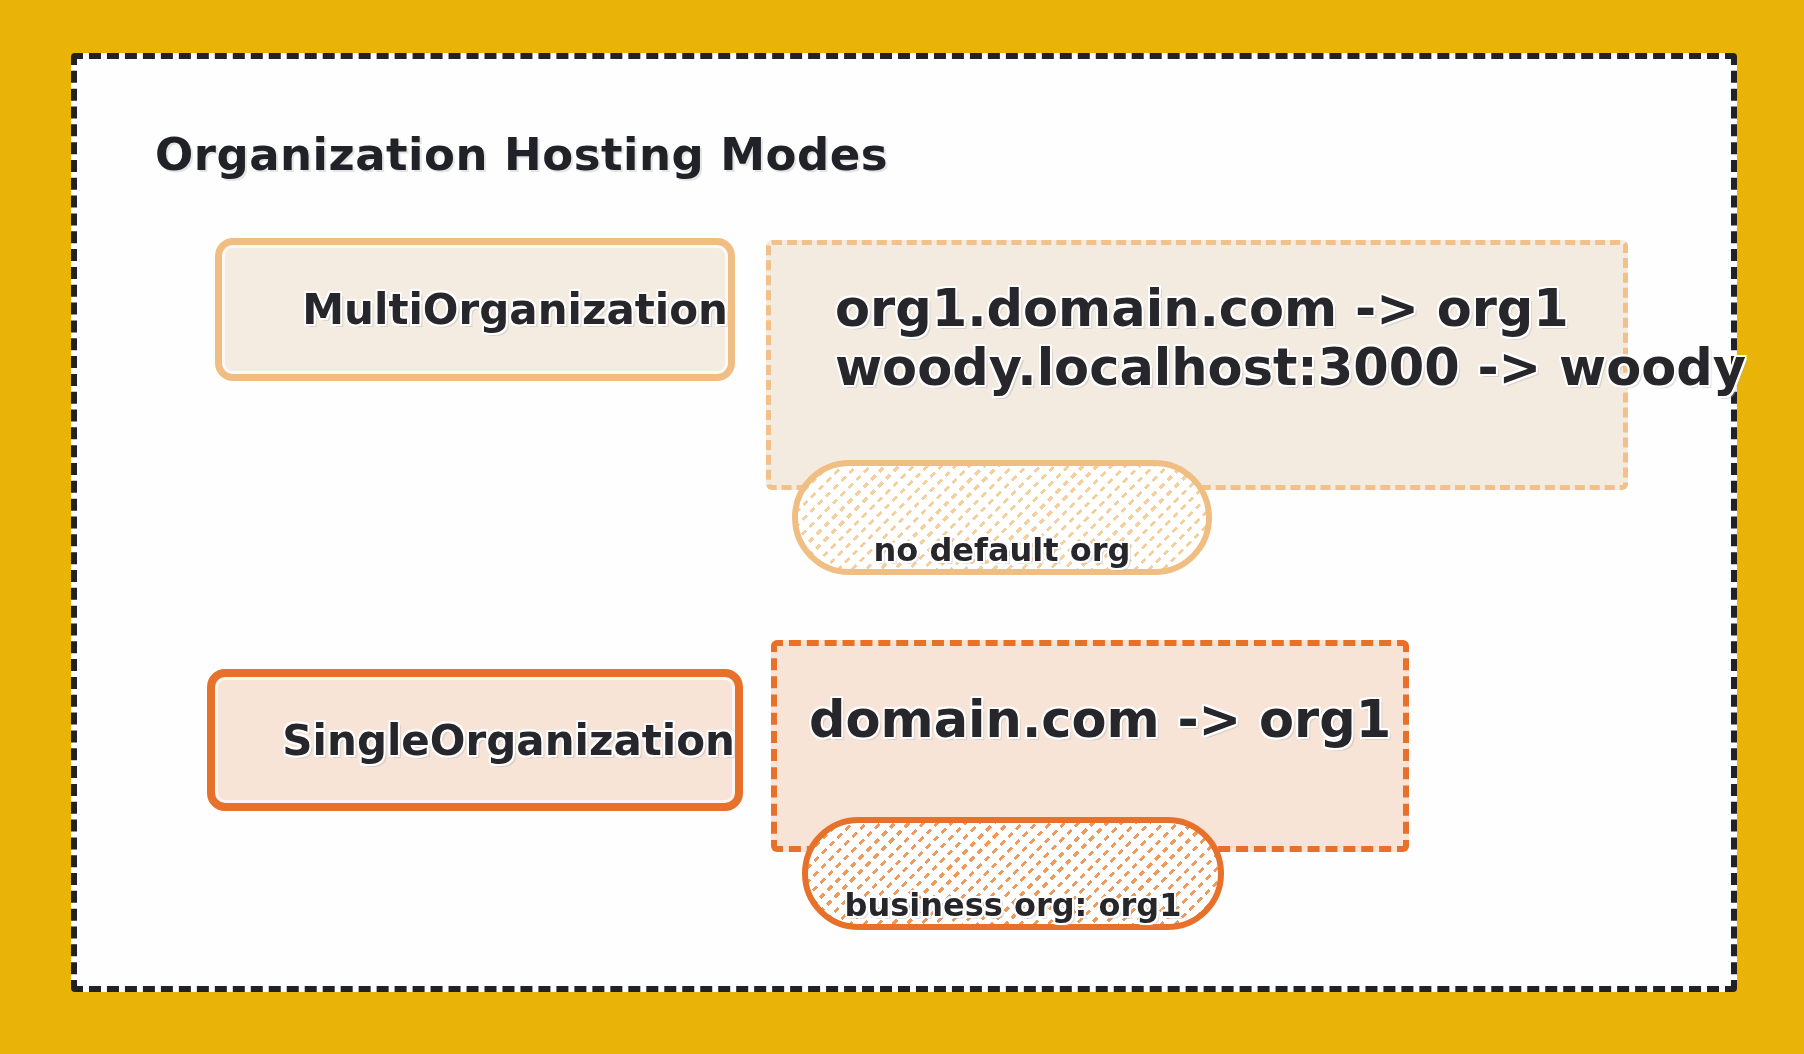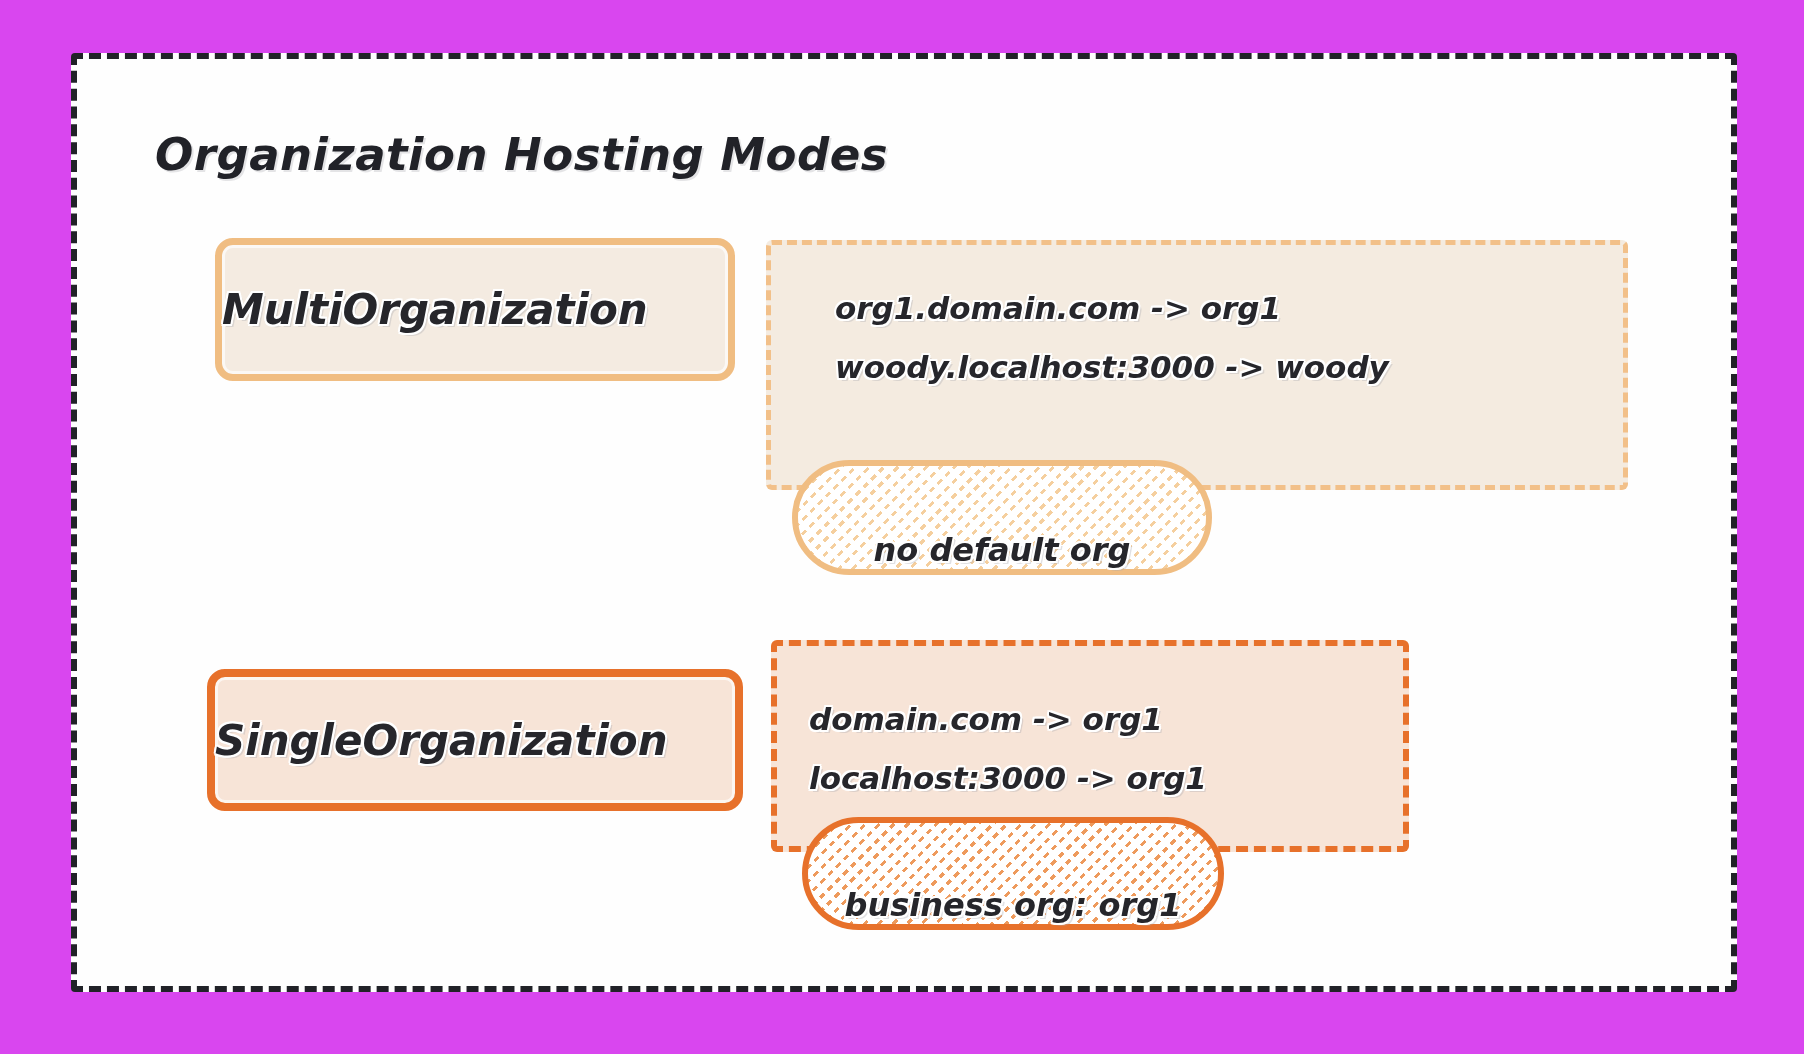--- a/index.html
+++ b/index.html
@@ -5,23 +5,22 @@
   html, body {
     margin: 0;
     padding: 0;
     background: #f4f5f8;
     font-family: "DejaVu Sans", "Liberation Sans", sans-serif;
   }
   .stage {
     position: relative;
     width: 1804px;
     height: 1054px;
-    background: #d946ef;
+    background: #eab308;
     overflow: hidden;
-    font-style: italic;
   }
   
   .frame {
     position: absolute;
     left: 71px;
     top: 53px;
     width: 1666px;
     height: 939px;
     box-sizing: border-box;
     border: 6px dashed #212228;
@@ -46,25 +45,26 @@
       1.6px -1.6px 0 #fff, -1.6px 1.6px 0 #fff,
       3px 3px 0 rgba(170,170,175,0.35);
   }
   
   .label-box {
     position: absolute;
     box-sizing: border-box;
     border-radius: 18px;
     display: flex;
     align-items: center;
-    justify-content: flex-start;
+    justify-content: flex-end;
     font-weight: 700;
     font-size: 42px;
     color: #26262b;
     white-space: nowrap;
+    padding-left: 15px;
   }
   .label-box.multi {
     left: 215px;
     top: 238px;
     width: 520px;
     height: 143px;
     background: #f4ebe1;
     border: 7px solid #f0bd82;
     box-shadow: inset 0 0 0 3px rgba(255,255,255,0.65);
   }
@@ -77,21 +77,21 @@
     border: 8px solid #e7712b;
     box-shadow: inset 0 0 0 3px rgba(255,255,255,0.65);
     margin-top: 32px;
   }
   
   .map-box {
     position: absolute;
     box-sizing: border-box;
     border-radius: 6px;
     font-weight: 700;
-    font-size: 31px;
+    font-size: 51px;
     color: #26262b;
     line-height: 59px;
     white-space: nowrap;
     z-index: 1;
   }
   .map-box.multi {
     left: 766px;
     top: 240px;
     width: 862px;
     height: 250px;
@@ -165,19 +165,18 @@
   <div class="pill light">
     <span class="halo">no default org</span>
   </div>
 
   <div class="label-box single">
     <span class="halo">SingleOrganization</span>
   </div>
 
   <div class="map-box single">
     <div class="halo">domain.com -&gt; org1</div>
-    <div class="halo">localhost:3000 -&gt; org1</div>
   </div>
 
   <div class="pill dark">
     <span class="halo">business org: org1</span>
   </div>
 </div>
 
 </body></html>

